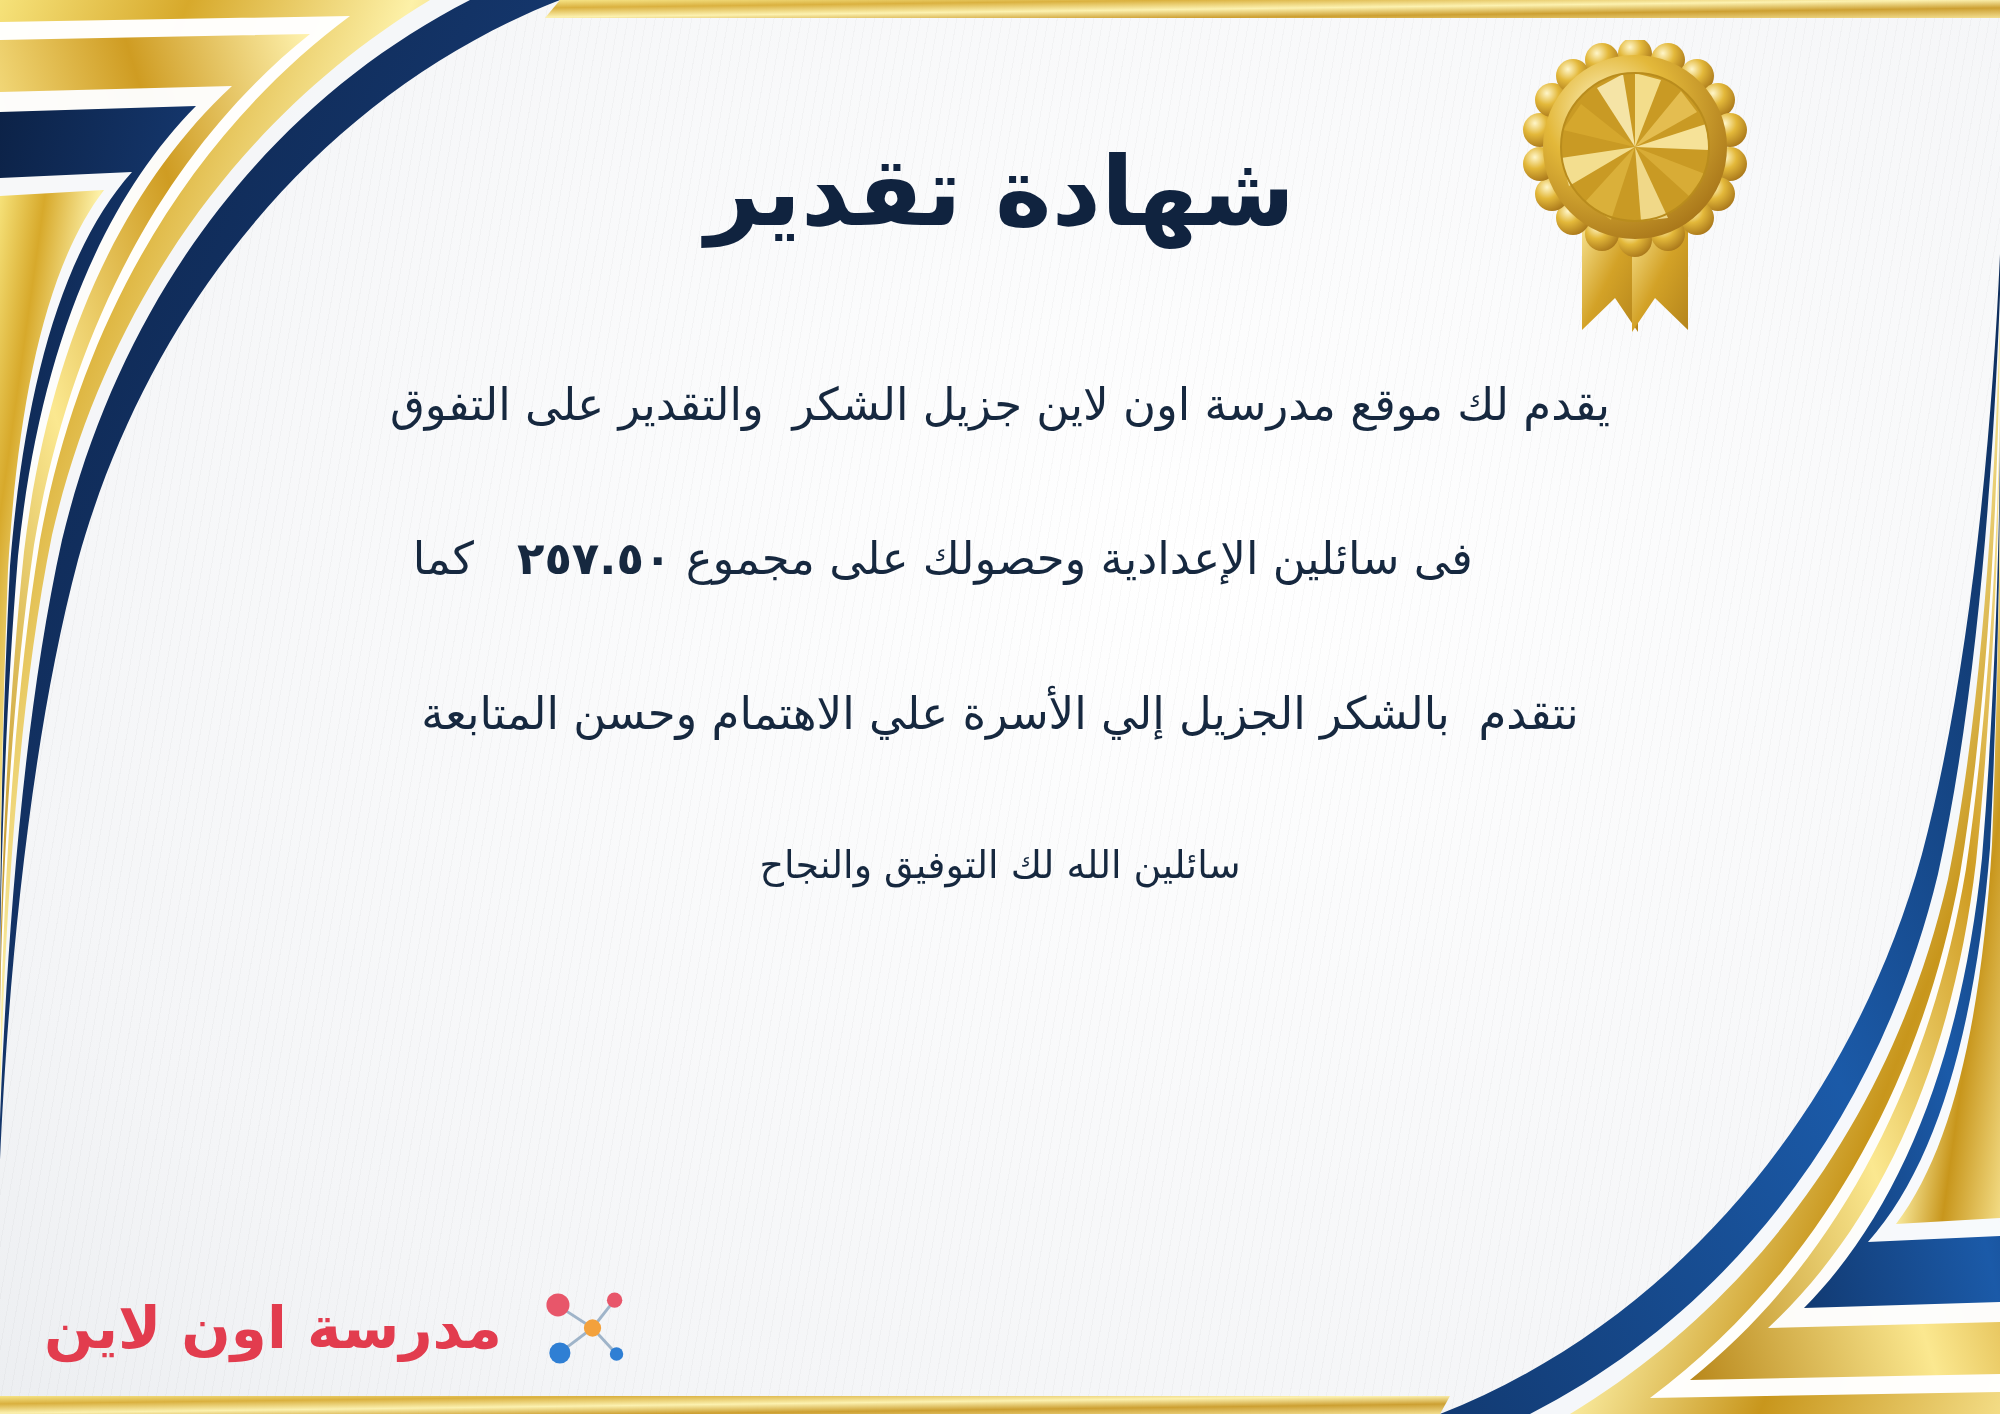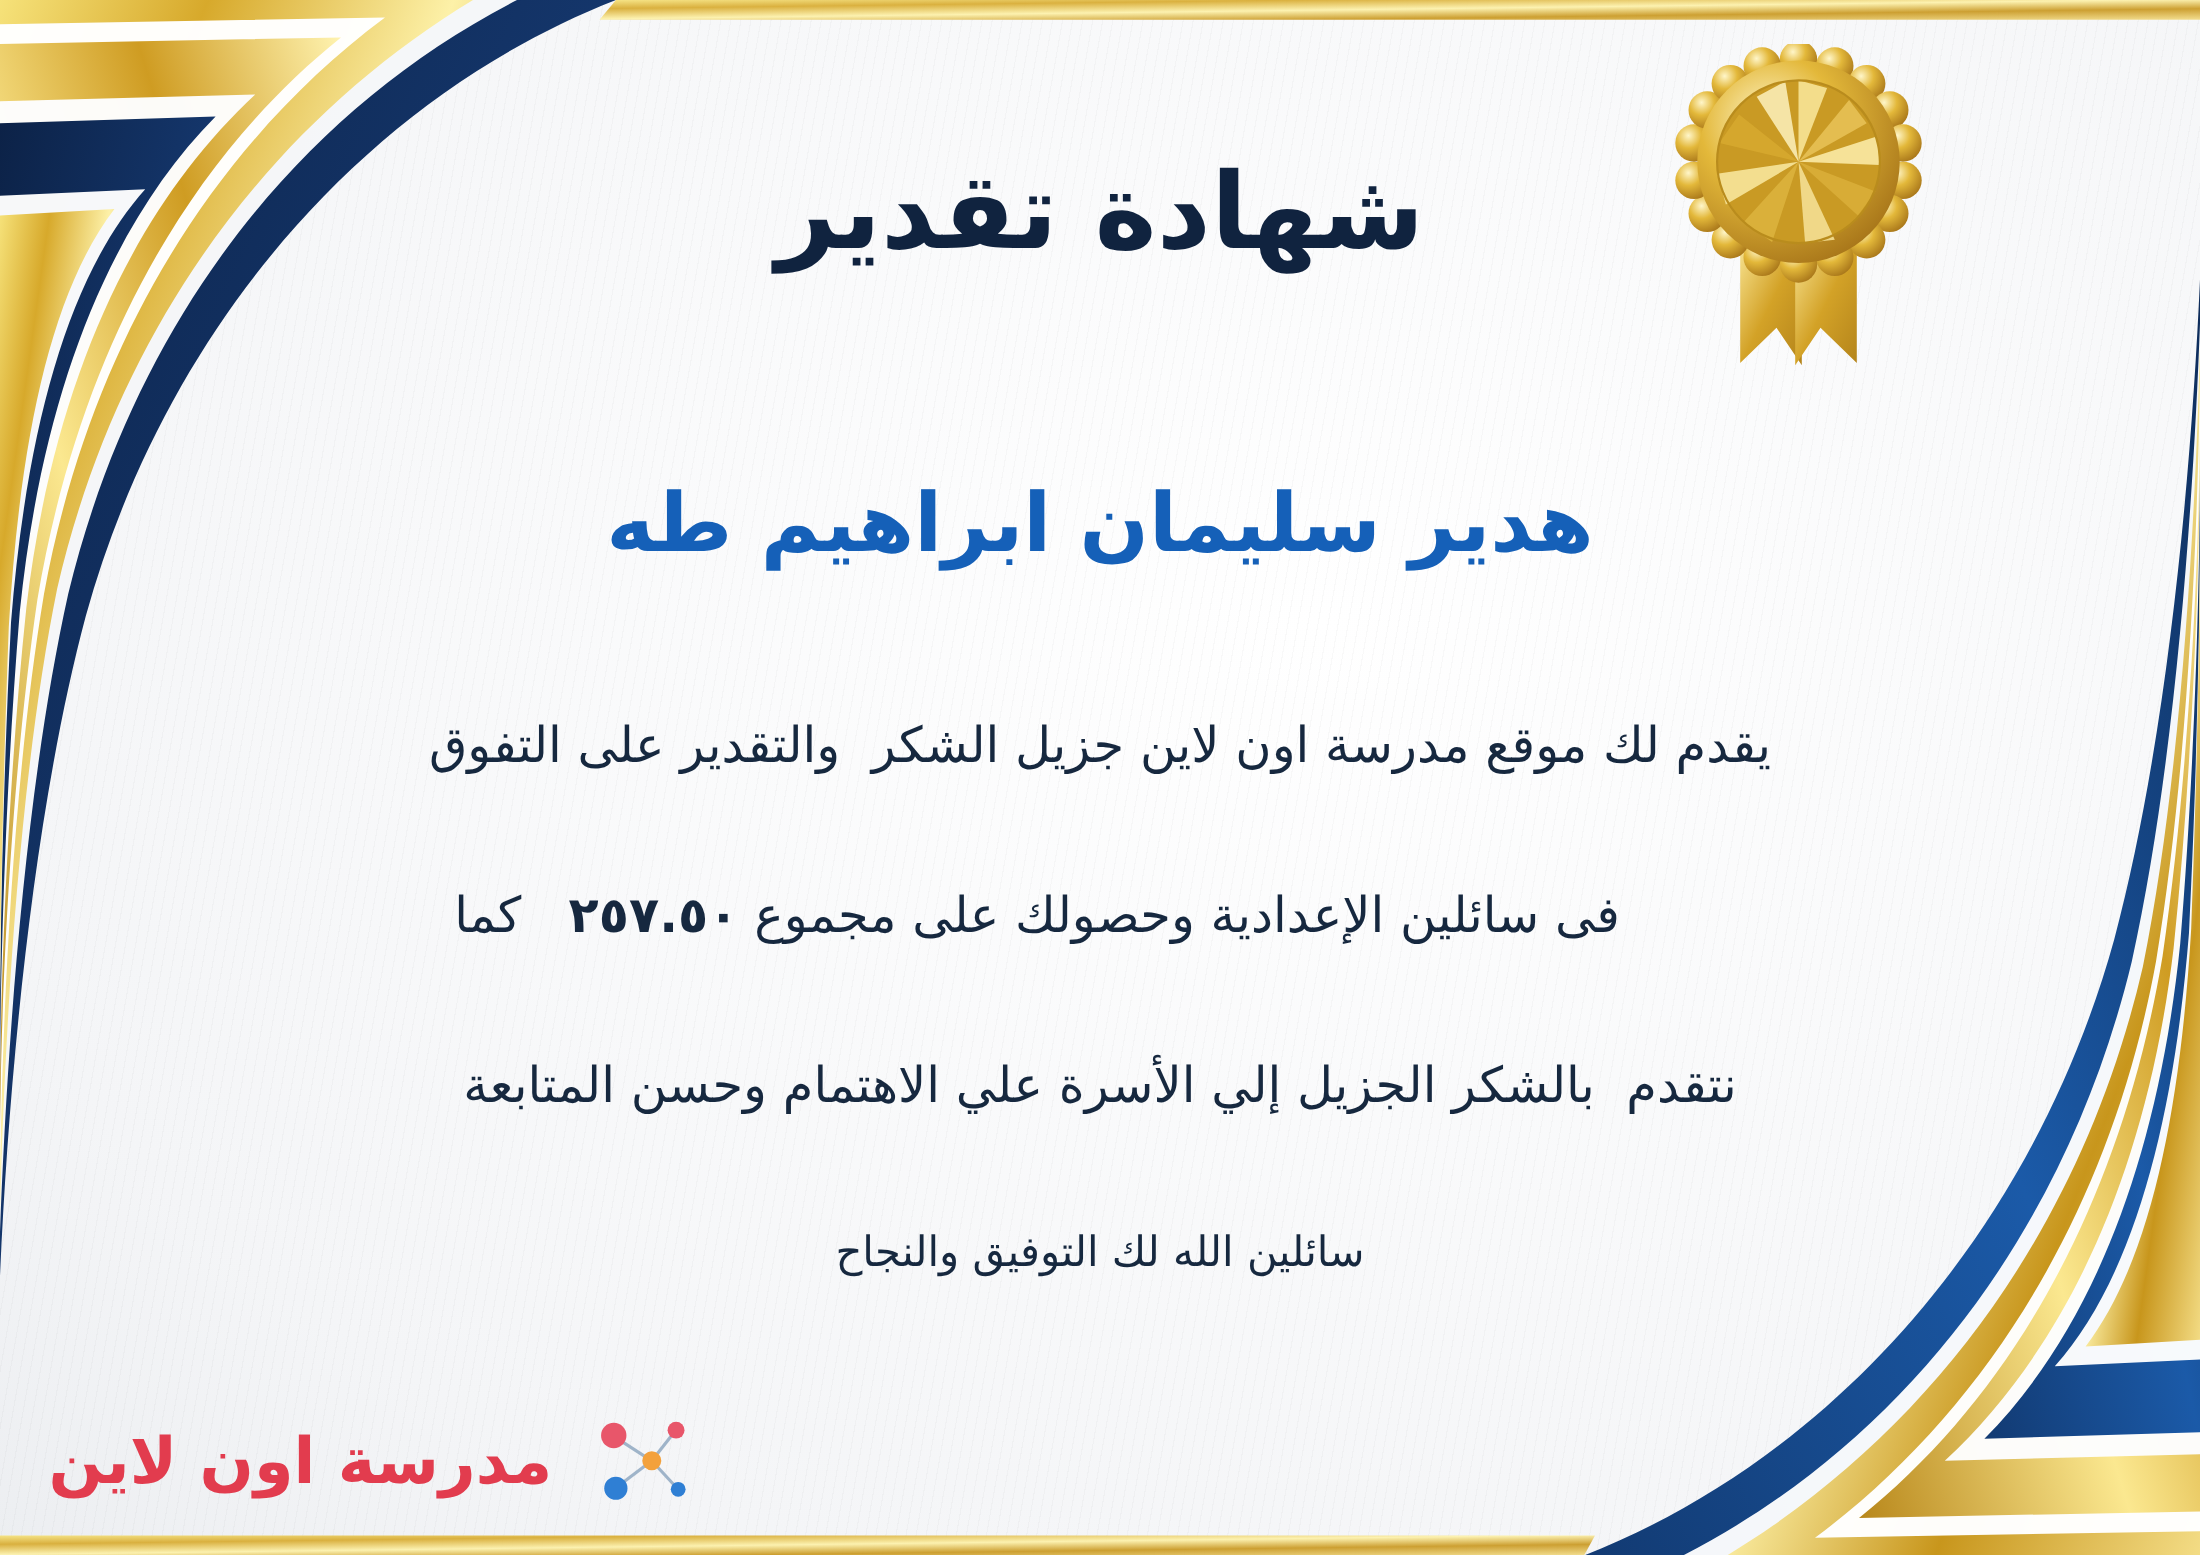--- a/index.html
+++ b/index.html
@@ -255,21 +255,20 @@
         <path d="M0,-5 L-38,-64 L-12,-78 Z" fill="#f9ecb5" opacity="0.9"></path>
       </g>
       <circle cx="0" cy="-5" r="74" fill="none" stroke="#b98c1d" stroke-width="2"></circle>
     </g>
   </svg>
 
   <div class="content">
 
     <div class="title">شهادة تقدير</div>
 
-    <div class="recipient">هدير سليمان ابراهيم طه</div>
 
     <div class="body-text">
       <span class="line">يقدم لك موقع مدرسة اون لاين جزيل الشكر  والتقدير على التفوق</span>
       <span class="line">
         <span>فى سائلين الإعدادية وحصولك على مجموع </span><span class="score">٢٥٧.٥٠</span><span>   كما</span>
       </span>
       <span class="line">نتقدم  بالشكر الجزيل إلي الأسرة علي الاهتمام وحسن المتابعة</span>
     </div>
 
     <div class="closing">سائلين الله لك التوفيق  والنجاح</div>

